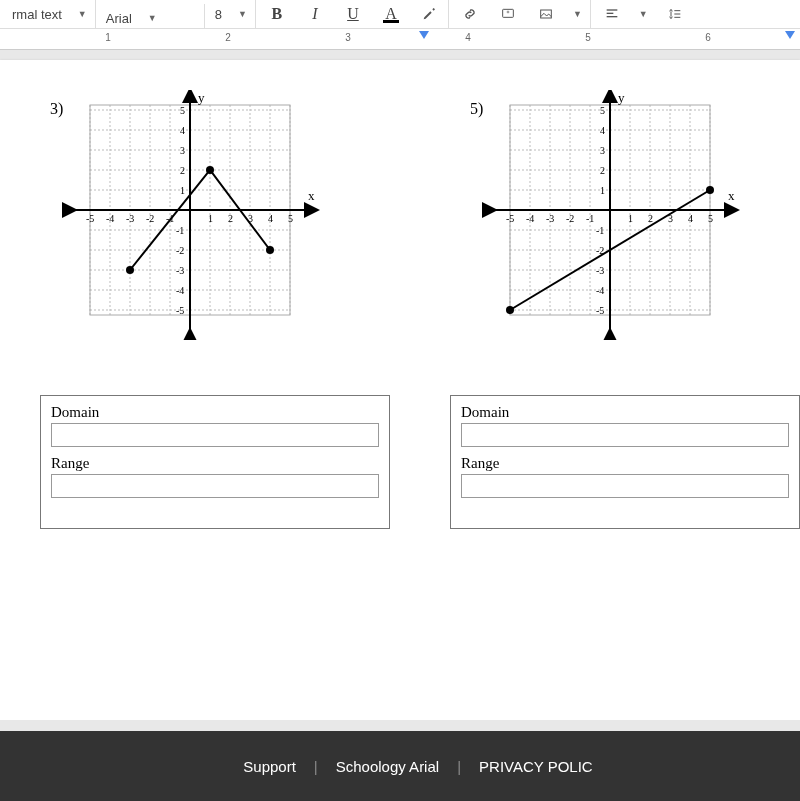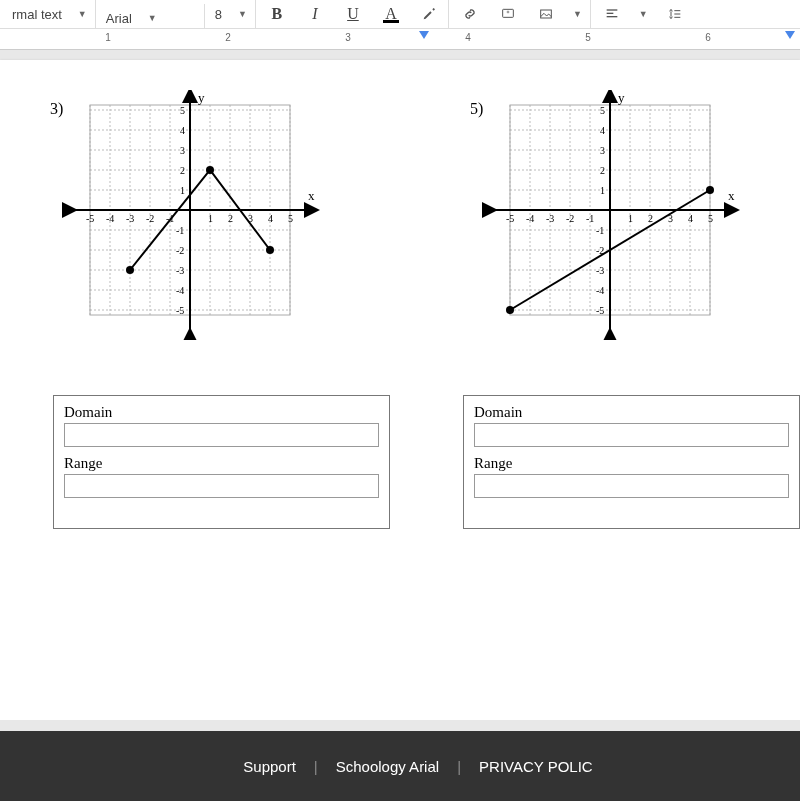--- a/index.html
+++ b/index.html
@@ -98,21 +98,20 @@
   .tables-row {
     display:flex;
     gap:60px;
     padding: 55px 0 0 40px;
   }
   .dr-table {
     width:340px;
     border:1px solid #777;
     padding:8px 10px 22px 10px;
     background:#fff;
-    margin-left:13px;
   }
   .dr-label {
     font-family:'Times New Roman', serif;
     font-size:15px;
     margin-bottom:2px;
   }
   .dr-input-line {
     border:1px solid #999;
     height:22px;
     background:#fff;

